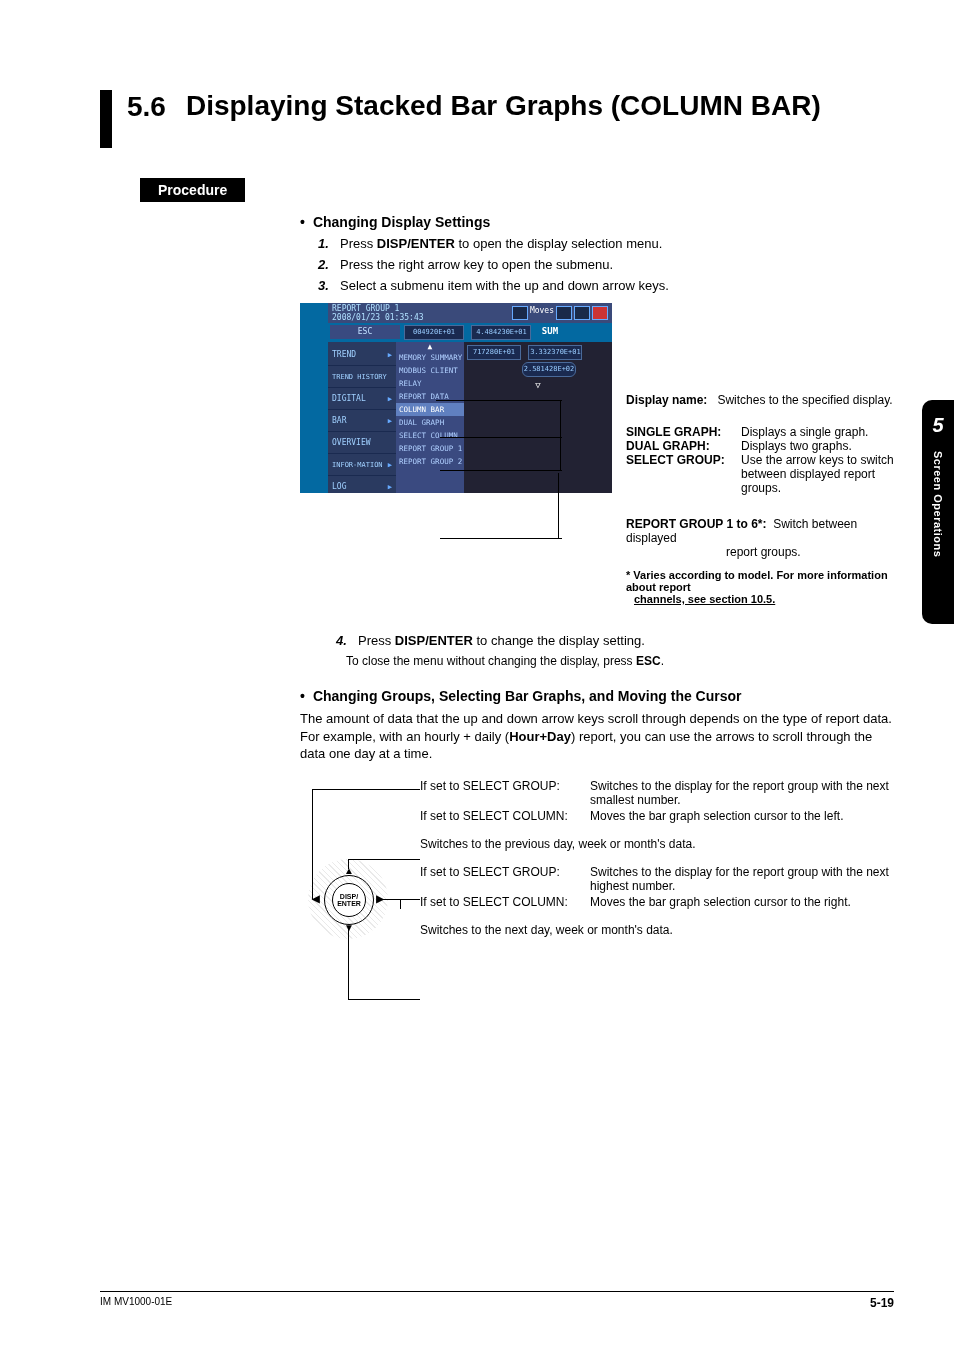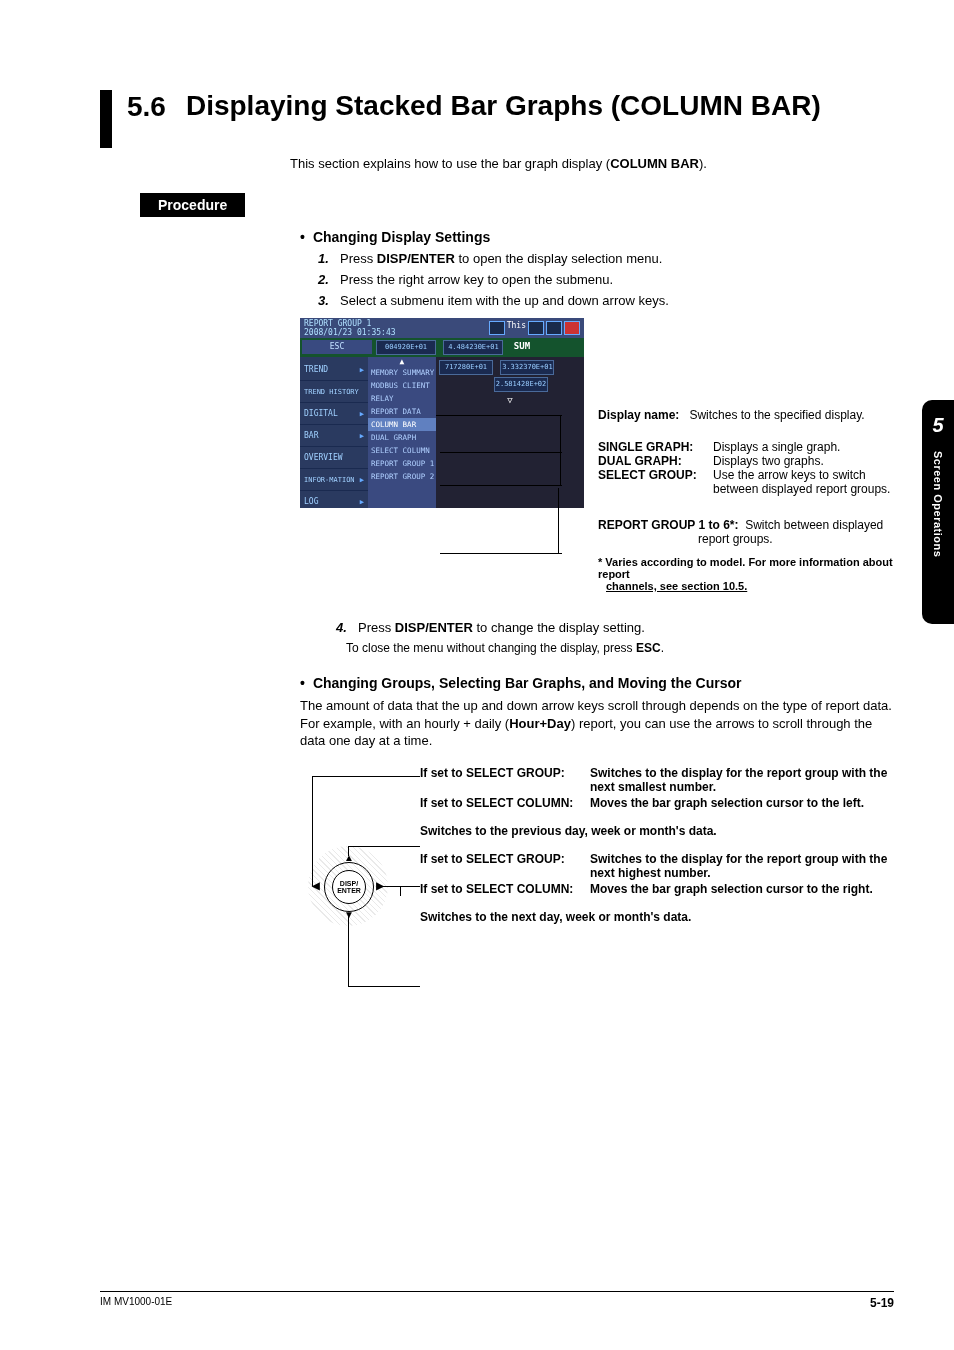--- a/index.html
+++ b/index.html
@@ -86,27 +86,28 @@
   }
   .bold { font-weight: bold; }
   .figure-row {
     display: flex;
     margin-top: 10px;
     margin-left: 0;
   }
   .device-screenshot {
     width: 284px;
     height: 190px;
-    background: #14532d;
+    background: #0369a1;
     position: relative;
     flex-shrink: 0;
     font-family: monospace;
     font-size: 9px;
     color: #a0ffb0;
     overflow: hidden;
+    padding-left: 28px;
   }
   .dev-top {
     height: 18px;
     background: #3a4a7a;
     color: #b0e0ff;
     padding: 1px 4px;
     font-size: 8px;
     display:flex;
     justify-content: space-between;
     align-items:center;
@@ -222,21 +223,21 @@
   }
   .dpad-col {
     width: 120px;
     flex-shrink:0;
     position:relative;
     height: 240px;
   }
   .dpad-anns {
     flex:1;
     font-size:12px;
-    font-weight:bold;
+    font-weight:normal;
     position:relative;
   }
   .dpad-ann-row { display:flex; margin-bottom:2px; }
   .dpad-ann-label { width: 170px; flex-shrink:0; }
   .dpad-ann-desc { flex:1; }
   .dpad-group { margin-bottom: 14px; }
   .dpad-single { margin-bottom:14px; }
 
   
   .dpad {
@@ -351,23 +352,20 @@
 
 <div class="page">
 
   
   <div class="section-header">
     <div class="section-number-box"></div>
     <div class="section-number">5.6</div>
     <div class="section-title">Displaying Stacked Bar Graphs (COLUMN BAR)</div>
   </div>
 
-  <div class="intro">
-    <span>This section explains how to use the bar graph display (</span><span class="bold">COLUMN BAR</span><span>).</span>
-  </div>
 
   <div class="procedure-label">Procedure</div>
 
   <div class="content">
 
     <div class="bullet-heading">Changing Display Settings</div>
 
     <div class="step">
       <div class="step-num">1.</div>
       <div class="step-text">
@@ -386,21 +384,21 @@
     <div class="figure-row" style="position:relative;">
 
       <div class="device-screenshot">
         <div class="dev-top">
           <div>
             <div>REPORT GROUP 1</div>
             <div>2008/01/23 01:35:43</div>
           </div>
           <div class="dev-top-icons">
             <span class="dev-top-icon"></span>
-            <span style="color:#fff;font-size:8px;">This</span>
+            <span style="color:#fff;font-size:8px;">Moves</span>
             <span class="dev-top-icon"></span>
             <span class="dev-top-icon"></span>
             <span class="dev-top-icon" style="background:#c33;"></span>
           </div>
         </div>
         <div style="display:flex;">
           <div class="dev-esc">ESC</div>
           <div style="flex:1;padding:1px;">
             <span class="dev-cell">004920E+01</span>
             <span class="dev-cell">4.484230E+01</span>
@@ -445,21 +443,21 @@
             <div class="dev-sub-item dev-sub-sel">COLUMN BAR</div>
             <div class="dev-sub-item">DUAL GRAPH</div>
             <div class="dev-sub-item">SELECT COLUMN</div>
             <div class="dev-sub-item">REPORT GROUP 1</div>
             <div class="dev-sub-item">REPORT GROUP 2</div>
           </div>
           <div class="dev-data">
             <span class="dev-cell" style="width:52px;">717280E+01</span>
             <span class="dev-cell" style="width:52px;">3.332370E+01</span>
             <br>
-            <span class="dev-cell" style="width:52px;margin-left:56px;">2.581428E+02</span>
+            <span class="dev-cell" style="width:52px;margin-left:56px;border-radius:6px;">2.581428E+02</span>
             <div style="text-align:center;color:#fff;margin-top:2px;">▽</div>
           </div>
         </div>
       </div>
 
       <div class="annotations">
         <div class="ann-line">
           <span class="ann-label">Display name:</span>
           <span>&nbsp;&nbsp;</span><span>Switches to the specified display.</span>
         </div>

